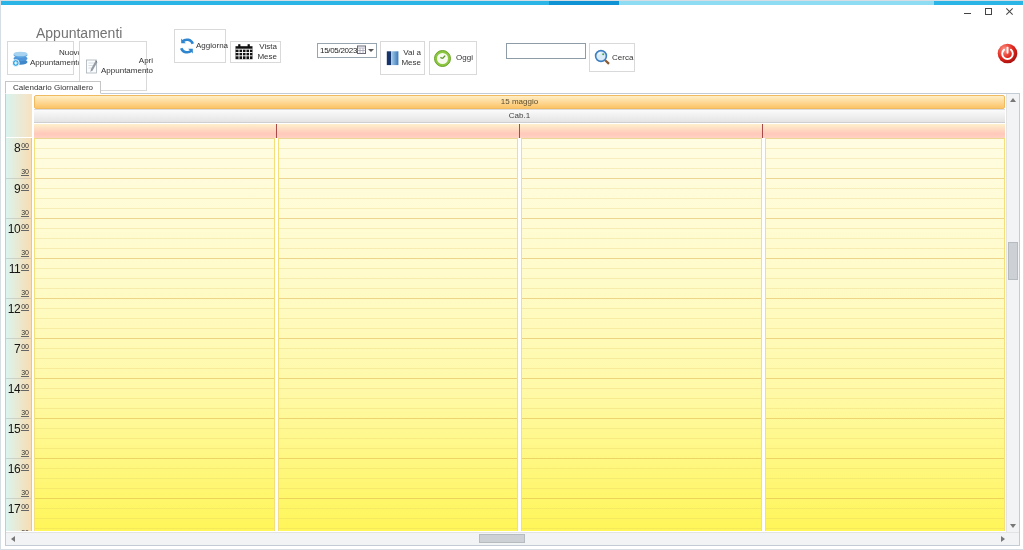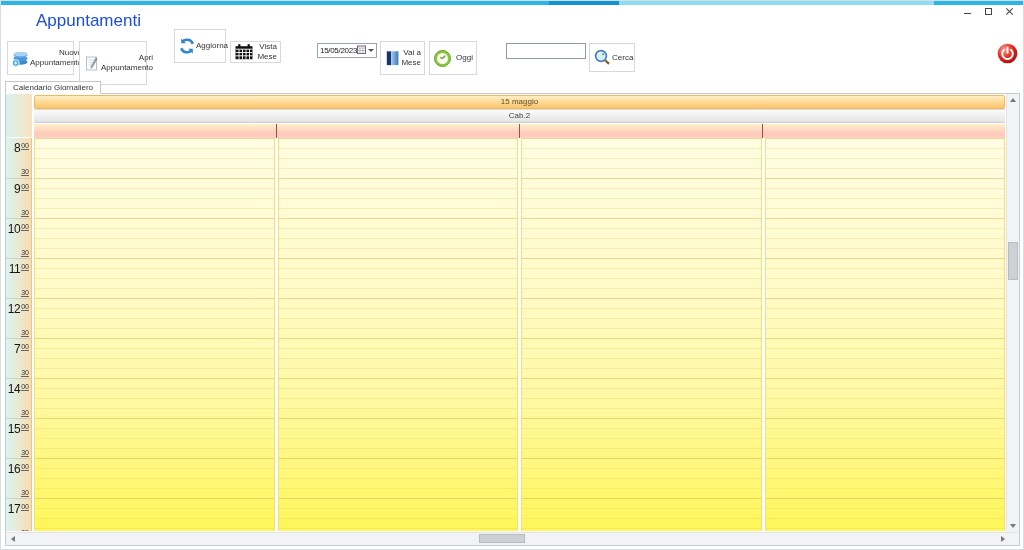--- a/index.html
+++ b/index.html
@@ -16,29 +16,29 @@
 
   
   .win-controls{position:absolute;top:5px;right:9px;display:flex;gap:12px;align-items:center;height:10px}
   .wc{width:9px;height:9px;position:relative}
   .wc-min::after{content:"";position:absolute;left:1px;right:1px;bottom:2px;height:1px;background:#444}
   .wc-restore::after{content:"";position:absolute;left:1px;top:1px;width:5px;height:5px;border:1px solid #444}
   .wc-close::before,.wc-close::after{content:"";position:absolute;left:4px;top:0;height:9px;width:1px;background:#444}
   .wc-close::before{transform:rotate(45deg)}
   .wc-close::after{transform:rotate(-45deg)}
 
-  .app-title{position:absolute;left:35px;top:10px;font-size:17px;color:#1d4ed8}
+  .app-title{position:absolute;left:35px;top:24px;font-size:14px;color:#737373}
 
   
   .btn{position:absolute;background:#fff;border:1px solid #d9d9d9;box-sizing:border-box;
        display:flex;align-items:center;padding:2px 3px;cursor:default}
   .btn .ic{flex:0 0 auto;display:flex;align-items:center;justify-content:center}
   .btn .lbl{flex:1;text-align:right;font-size:8px;color:#333;line-height:1.25;white-space:pre-line}
   .btn-new{left:6px;top:40px;width:67px;height:34px}
-  .btn-open{left:78px;top:40px;width:68px;height:44px}
+  .btn-open{left:78px;top:40px;width:68px;height:50px}
   .btn-refresh{left:173px;top:28px;width:52px;height:34px}
   .btn-month{left:229px;top:40px;width:51px;height:22px}
   .btn-goto{left:379px;top:40px;width:45px;height:34px}
   .btn-today{left:428px;top:40px;width:48px;height:34px}
   .btn-search{left:588px;top:42px;width:46px;height:29px}
 
   .datepicker{position:absolute;left:316px;top:42px;width:60px;height:15px;border:1px solid #97a5b0;
       box-sizing:border-box;display:flex;align-items:center;font-size:8px;color:#222;padding:0 2px;background:#fff}
   .dp-val{flex:1;letter-spacing:-0.3px}
   .dp-arrow{width:0;height:0;border-top:3px solid #555;border-left:3px solid transparent;border-right:3px solid transparent;margin-left:2px}
@@ -241,21 +241,21 @@
       </svg>
     </span>
   </button>
 
   <div class="tab">Calendario Giornaliero</div>
 
   <div class="panel">
     <div class="corner"></div>
     <div class="banner">15 maggio</div>
     <div class="headers">
-        <div class="col-header">Cab.2</div>
+        <div class="col-header">Cab.1</div>
       </div>
     <div class="allday">
         <div class="allday-cell"></div>
         <div class="allday-cell"></div>
         <div class="allday-cell"></div>
         <div class="allday-cell"></div>
       </div>
 
     <div class="grid">
       <div class="gutter">

